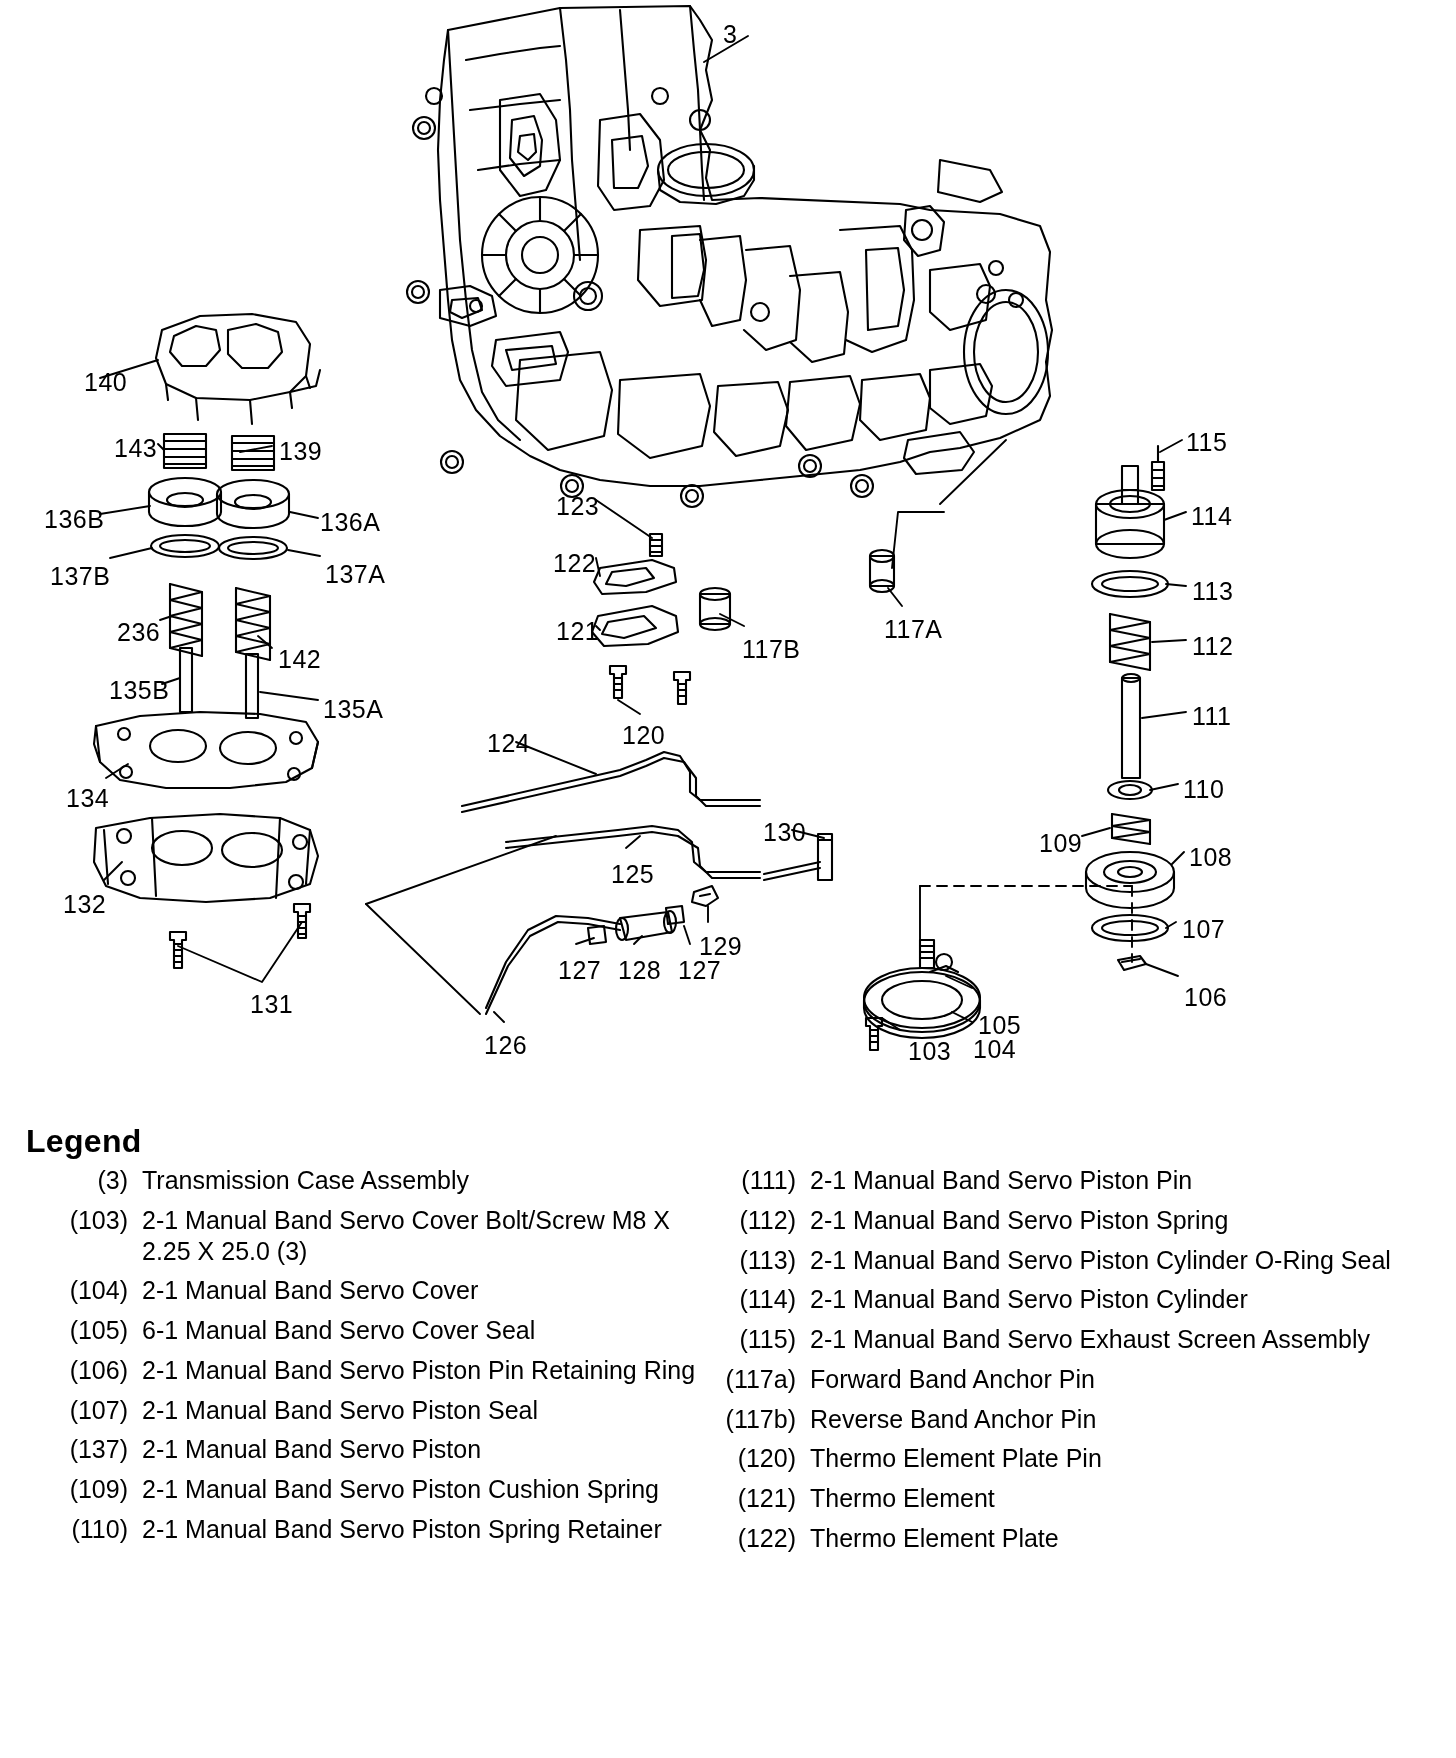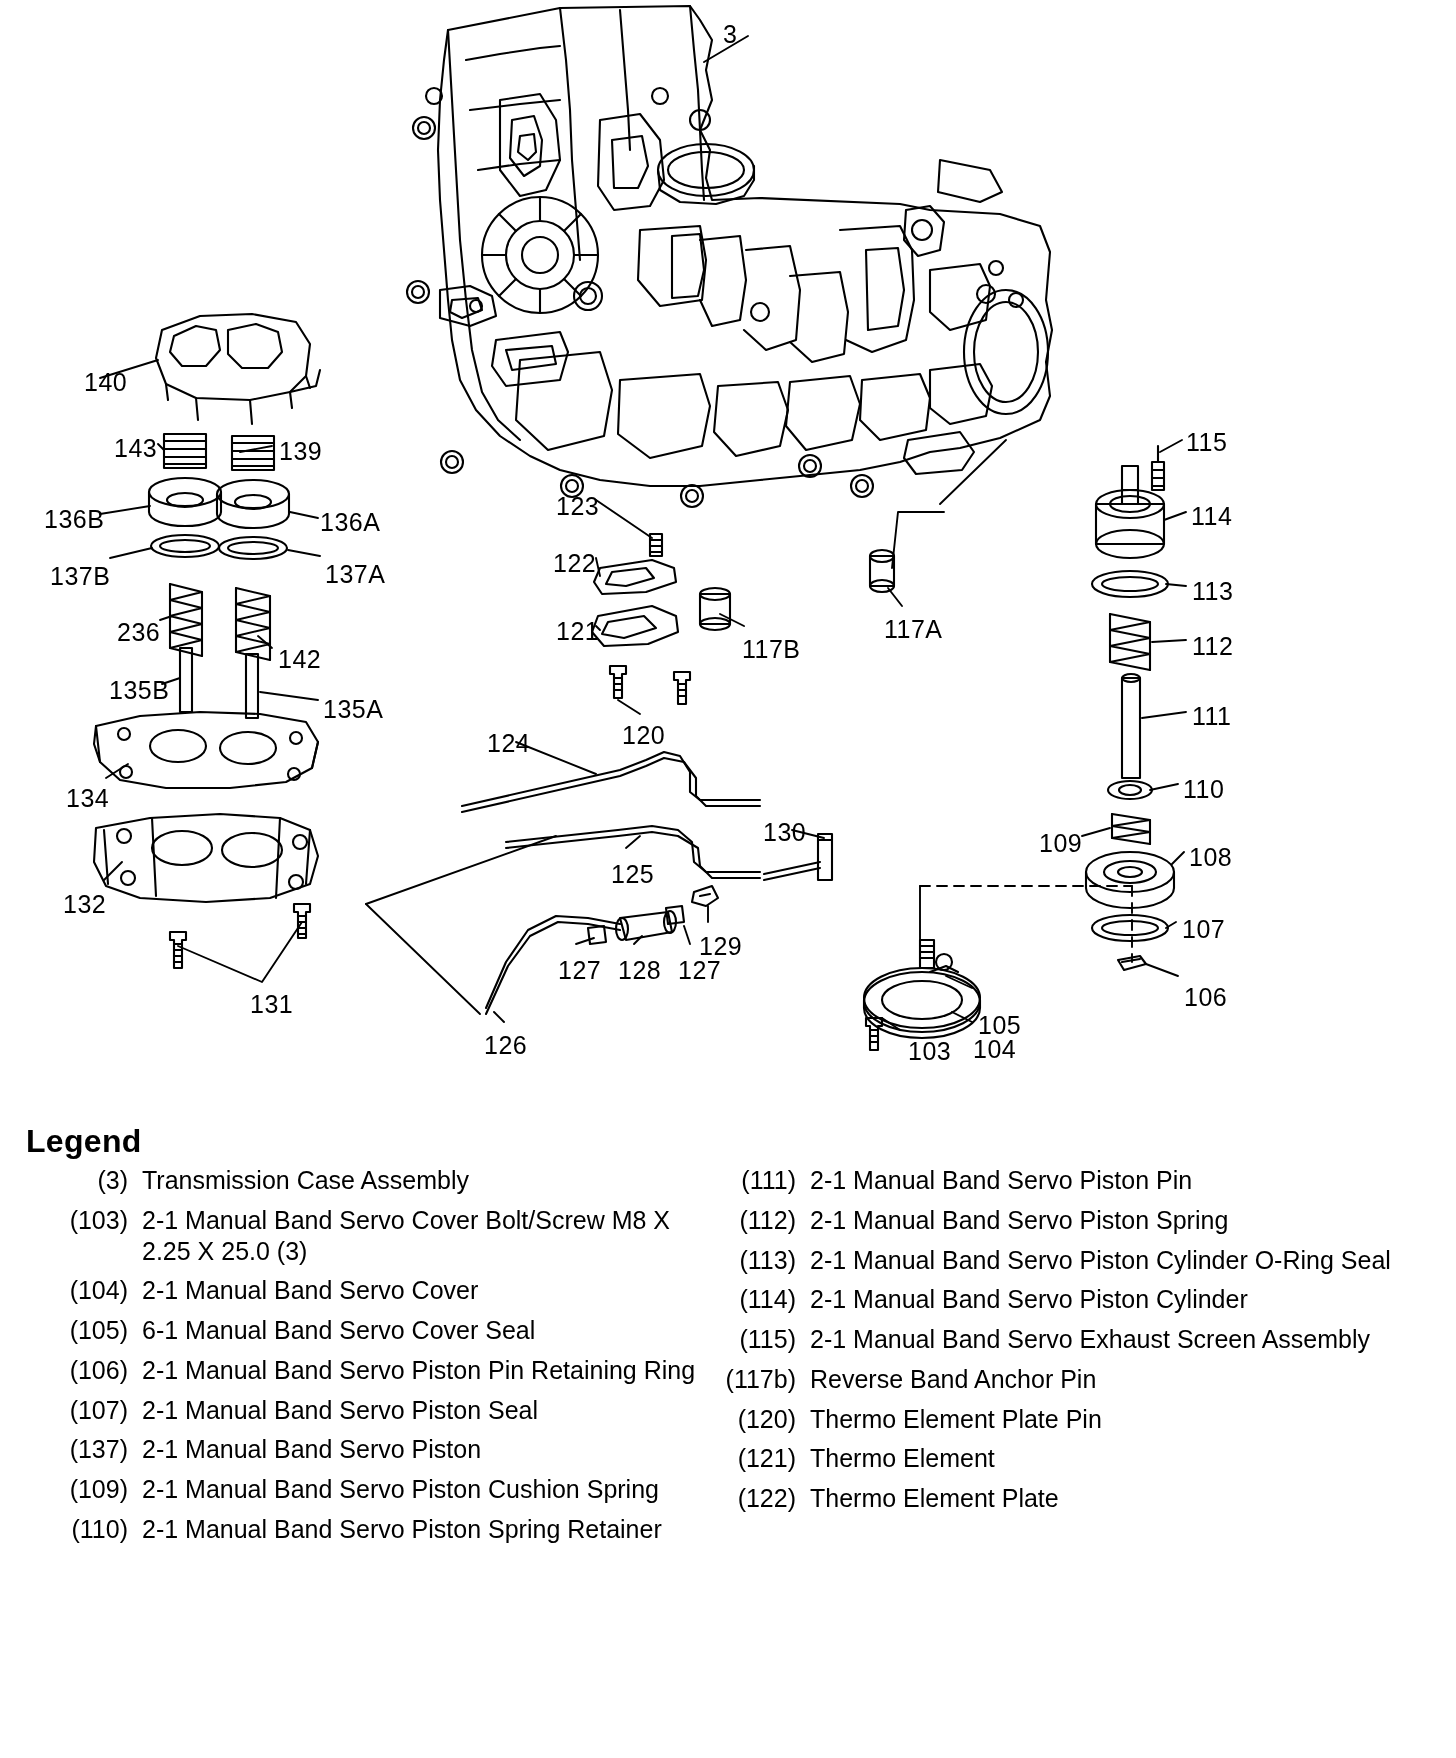--- a/index.html
+++ b/index.html
@@ -493,20 +493,24 @@
     </div>
     <div class="legend-row">
       <span class="legend-num">(114)</span>
       <span class="legend-text">2-1 Manual Band Servo Piston Cylinder</span>
     </div>
     <div class="legend-row">
       <span class="legend-num">(115)</span>
       <span class="legend-text">2-1 Manual Band Servo Exhaust Screen Assembly</span>
     </div>
     <div class="legend-row">
+      <span class="legend-num">(117a)</span>
+      <span class="legend-text">Forward Band Anchor Pin</span>
+    </div>
+    <div class="legend-row">
       <span class="legend-num">(117b)</span>
       <span class="legend-text">Reverse Band Anchor Pin</span>
     </div>
     <div class="legend-row">
       <span class="legend-num">(120)</span>
       <span class="legend-text">Thermo Element Plate Pin</span>
     </div>
     <div class="legend-row">
       <span class="legend-num">(121)</span>
       <span class="legend-text">Thermo Element</span>

